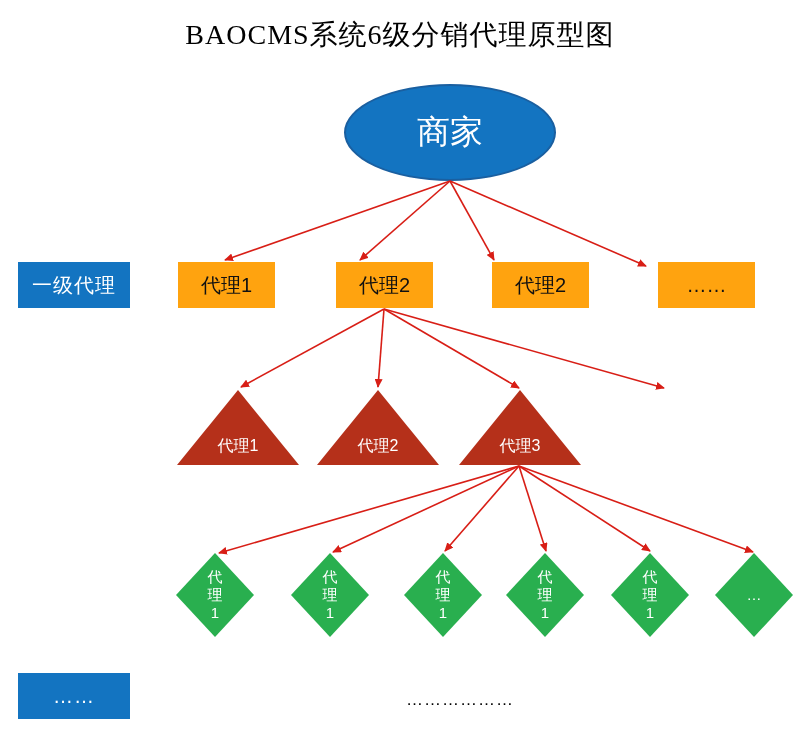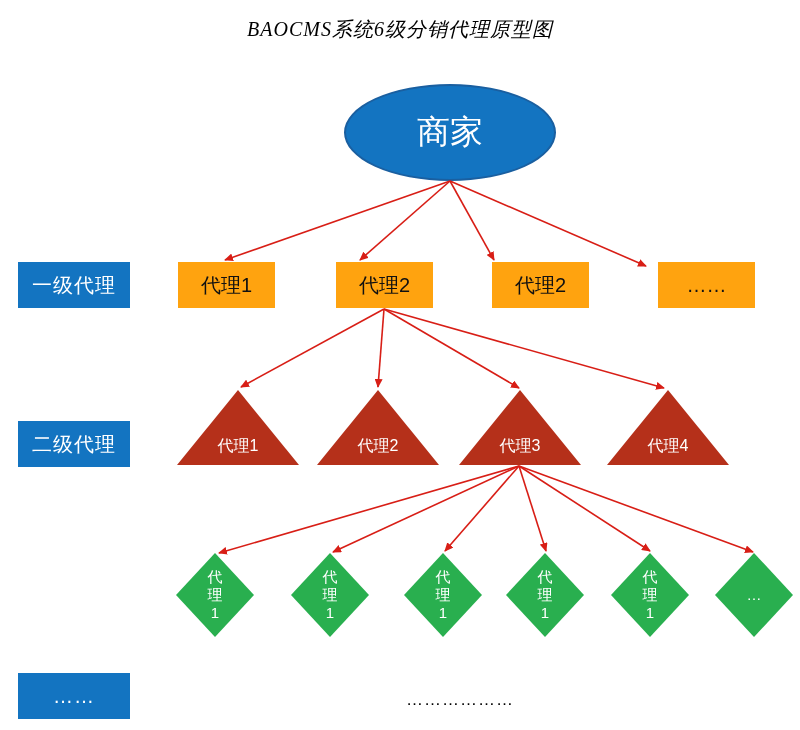--- a/index.html
+++ b/index.html
@@ -13,24 +13,23 @@
     background: #ffffff;
     overflow: hidden;
   }
 
   .title {
     position: absolute;
     left: 0; top: 16px;
     width: 800px;
     text-align: center;
     font-family: "Liberation Serif", "DejaVu Serif", serif;
-    font-size: 20px;
+    font-size: 28px;
     color: #000000;
     letter-spacing: 1px;
-    font-style: italic;
   }
 
   .ellipse {
     position: absolute;
     left: 344px; top: 84px;
     width: 212px; height: 97px;
     background: #1374C1;
     border: 2px solid #1A5FA0;
     border-radius: 50%;
     display: flex; align-items: center; justify-content: center;
@@ -120,23 +119,20 @@
 
   <div class="title">BAOCMS系统6级分销代理原型图</div>
 
   <div class="ellipse">
     <span>商家</span>
   </div>
 
   <div class="side-label" style="top:262px">
     <span>一级代理</span>
   </div>
-  <div class="side-label" style="top:421px">
-    <span>二级代理</span>
-  </div>
   <div class="side-label" style="top:673px">
     <span>……</span>
   </div>
 
   <div class="l1-box" style="left:178px">
     <span>代理1</span>
   </div>
   <div class="l1-box" style="left:336px">
     <span>代理2</span>
   </div>
@@ -148,23 +144,20 @@
   </div>
 
   <div class="tri" style="left:177px">
     <span>代理1</span>
   </div>
   <div class="tri" style="left:317px">
     <span>代理2</span>
   </div>
   <div class="tri" style="left:459px">
     <span>代理3</span>
-  </div>
-  <div class="tri" style="left:607px">
-    <span>代理4</span>
   </div>
 
   <div class="diamond" style="left:176px">
     <span>代理1</span>
   </div>
   <div class="diamond" style="left:291px">
     <span>代理1</span>
   </div>
   <div class="diamond" style="left:404px">
     <span>代理1</span>

